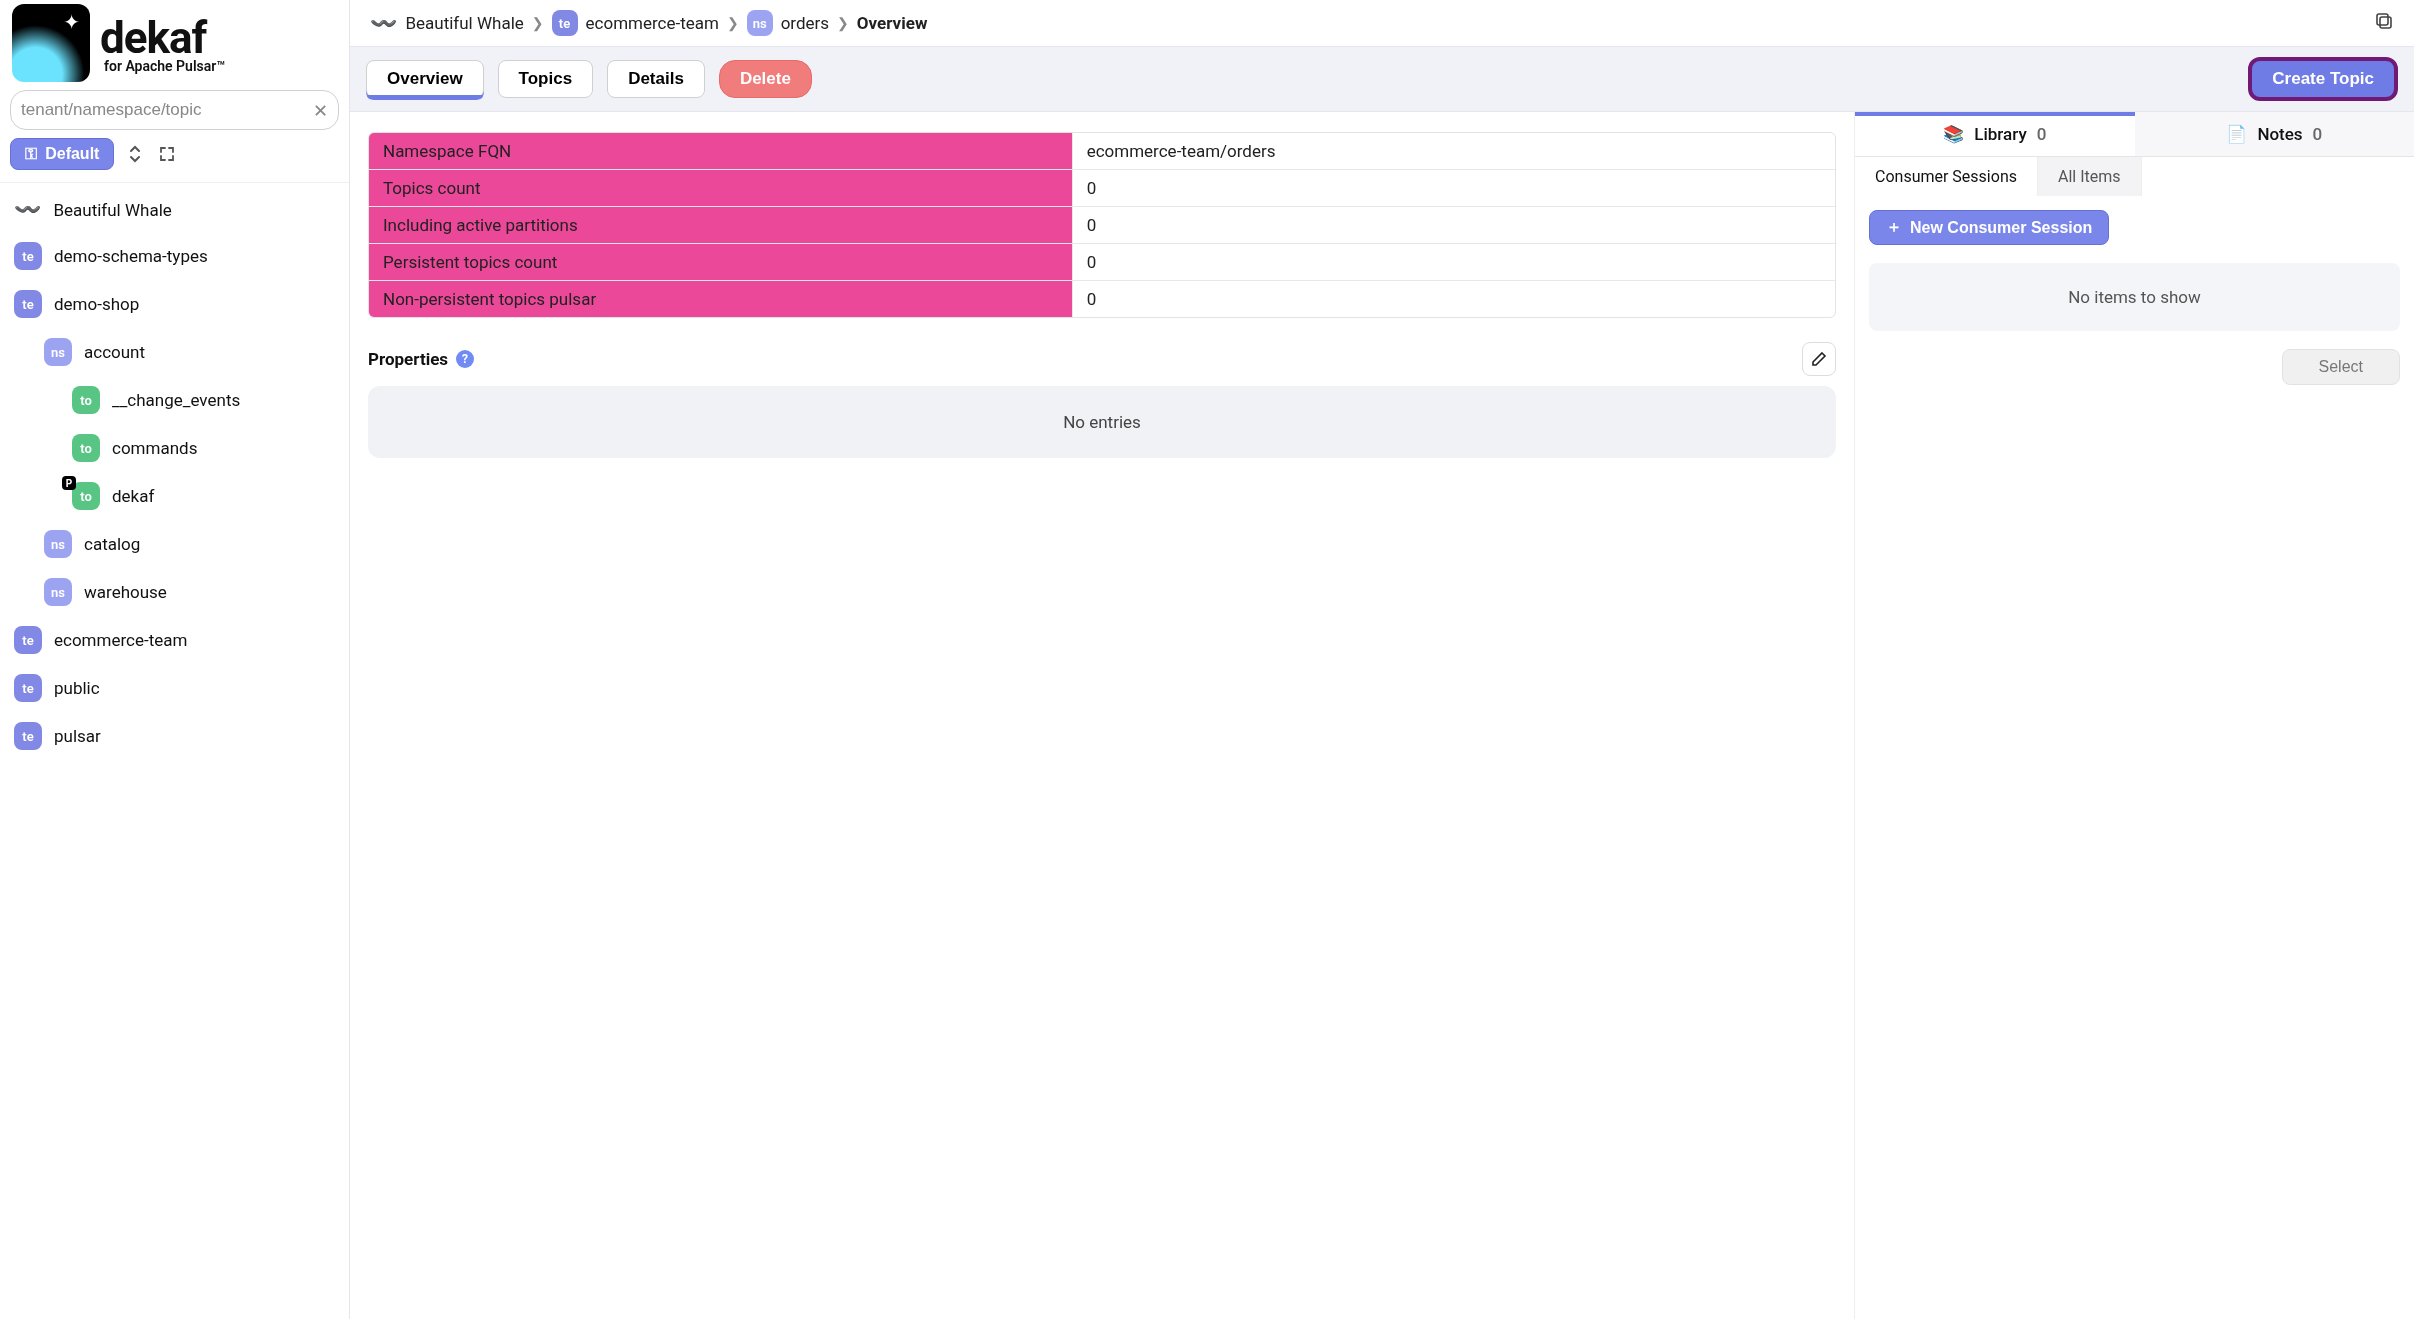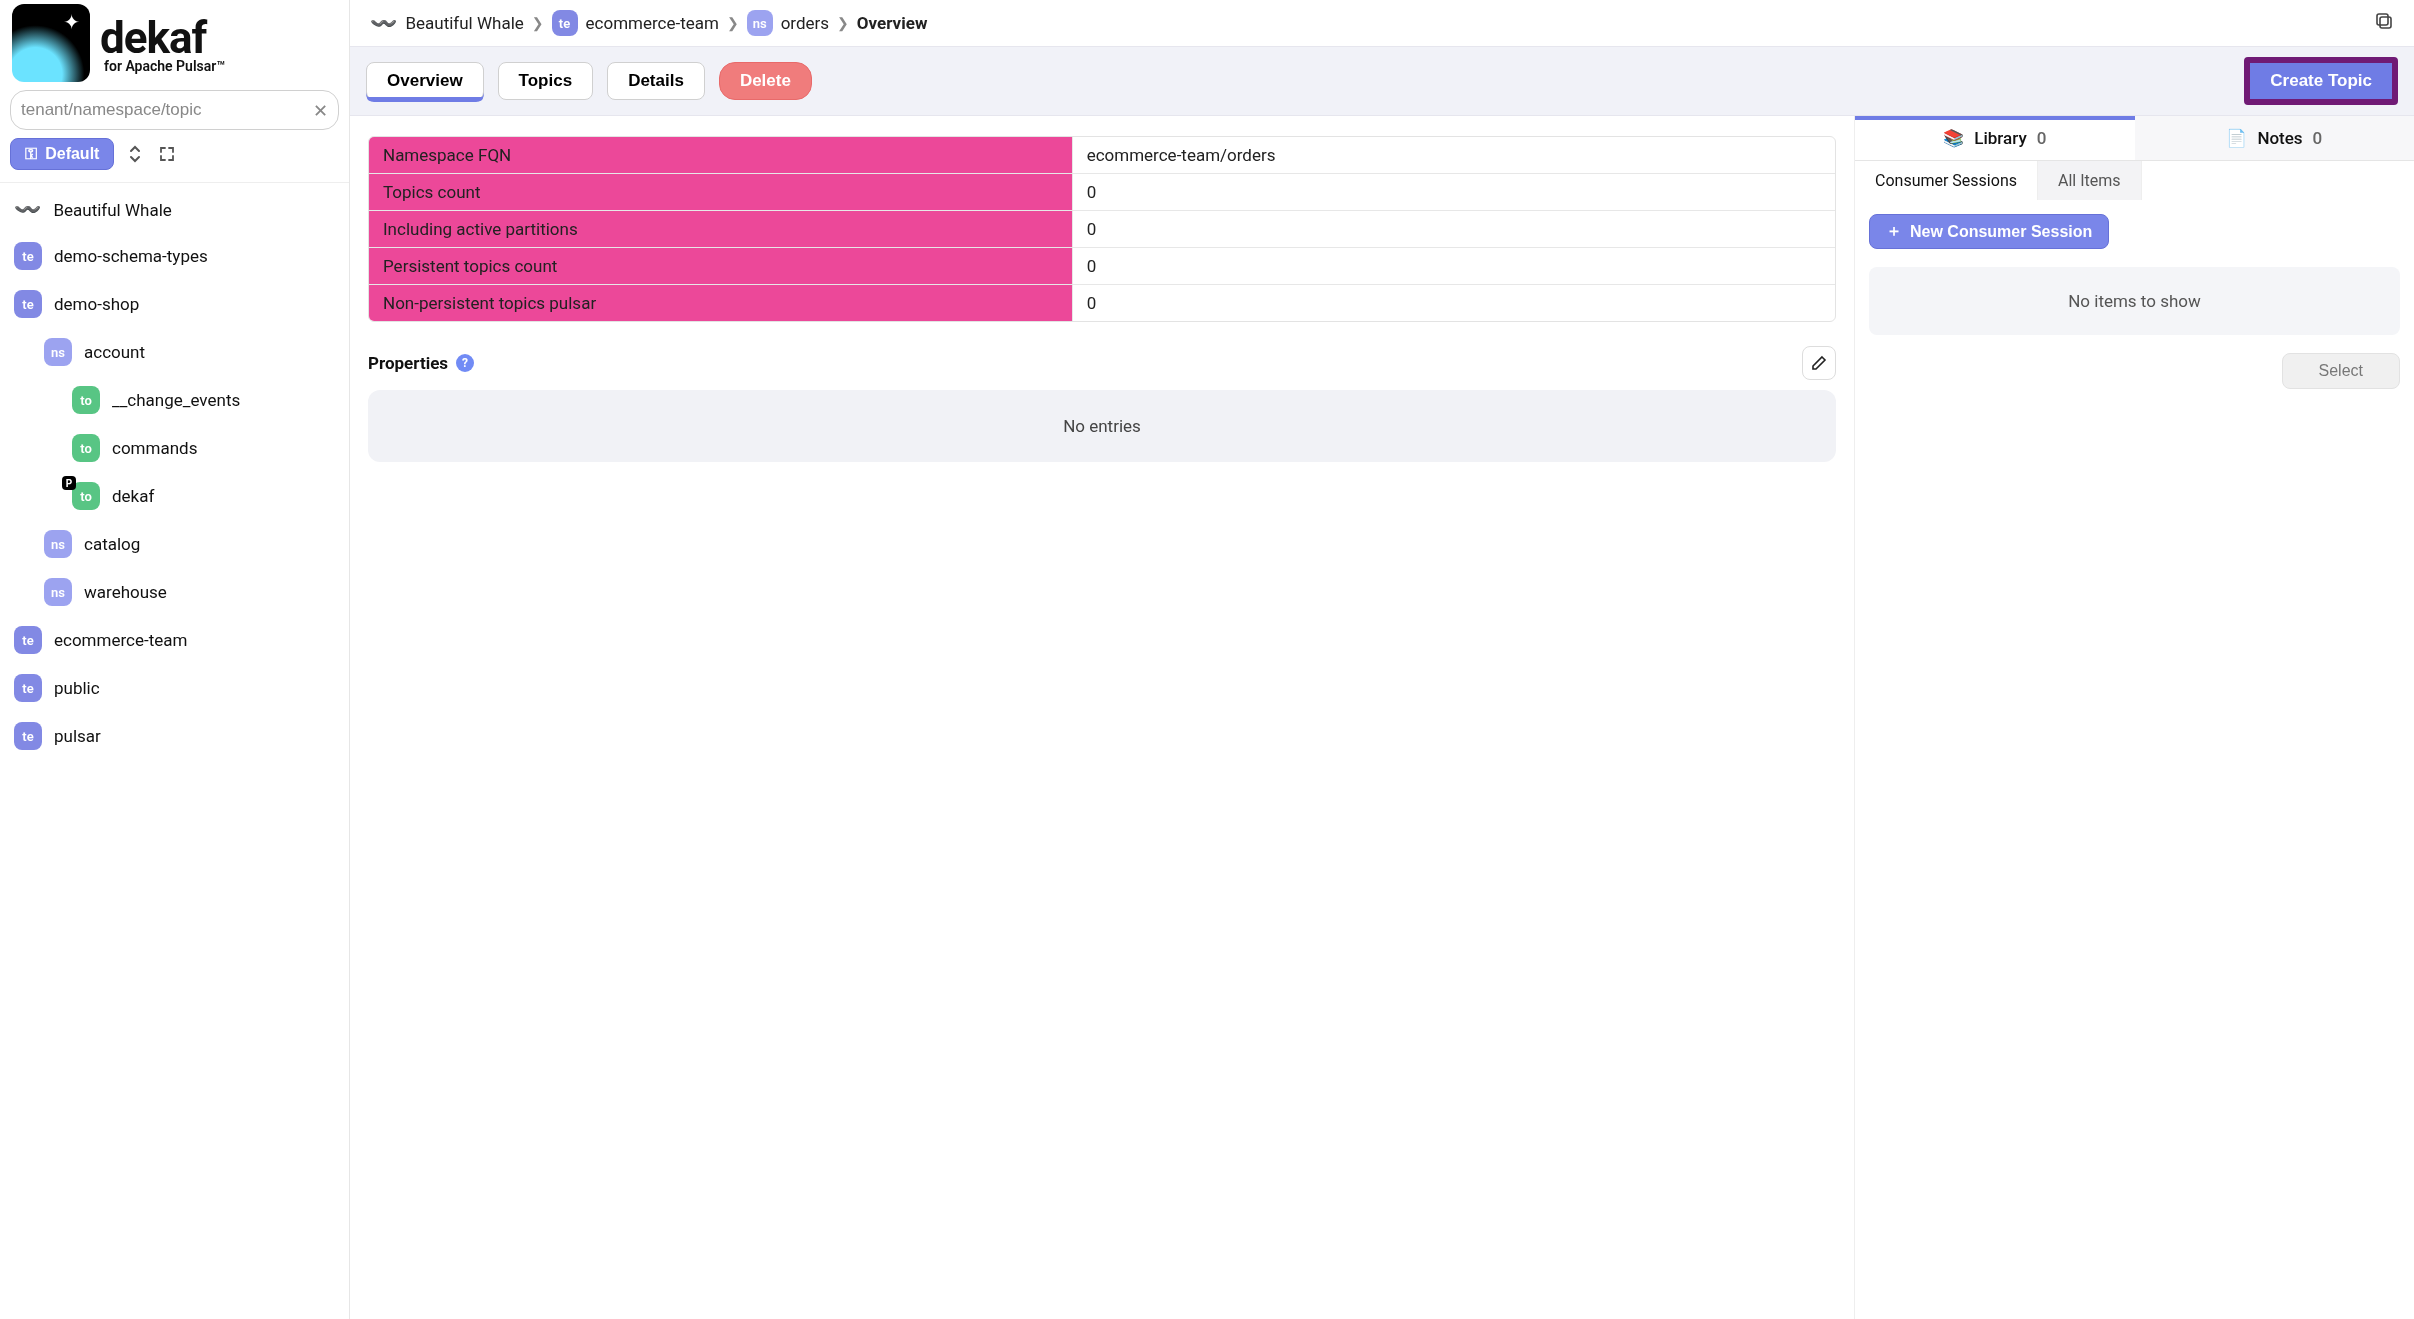--- a/index.html
+++ b/index.html
@@ -159,22 +159,22 @@
     background: #f07c7c; color:#fff;
     border: 1px solid #e86a6a;
     border-radius: 16px;
     padding: 8px 20px;
     font-size: 17px; font-weight:600;
     cursor:pointer;
   }
   .spacer { flex: 1; }
   .btn-primary {
     background: #6f7ce5; color:#fff;
-    border: 6px solid #701a75;
-    border-radius: 4px;
+    border: 4px solid #701a75;
+    border-radius: 12px;
     padding: 8px 20px;
     font-size: 17px; font-weight:600;
     cursor: pointer;
   }
 
   .content-row { display:flex; flex:1; min-height:0;}
   .content-left {
     flex: 1;
     padding: 20px 18px;
     min-width:0;

